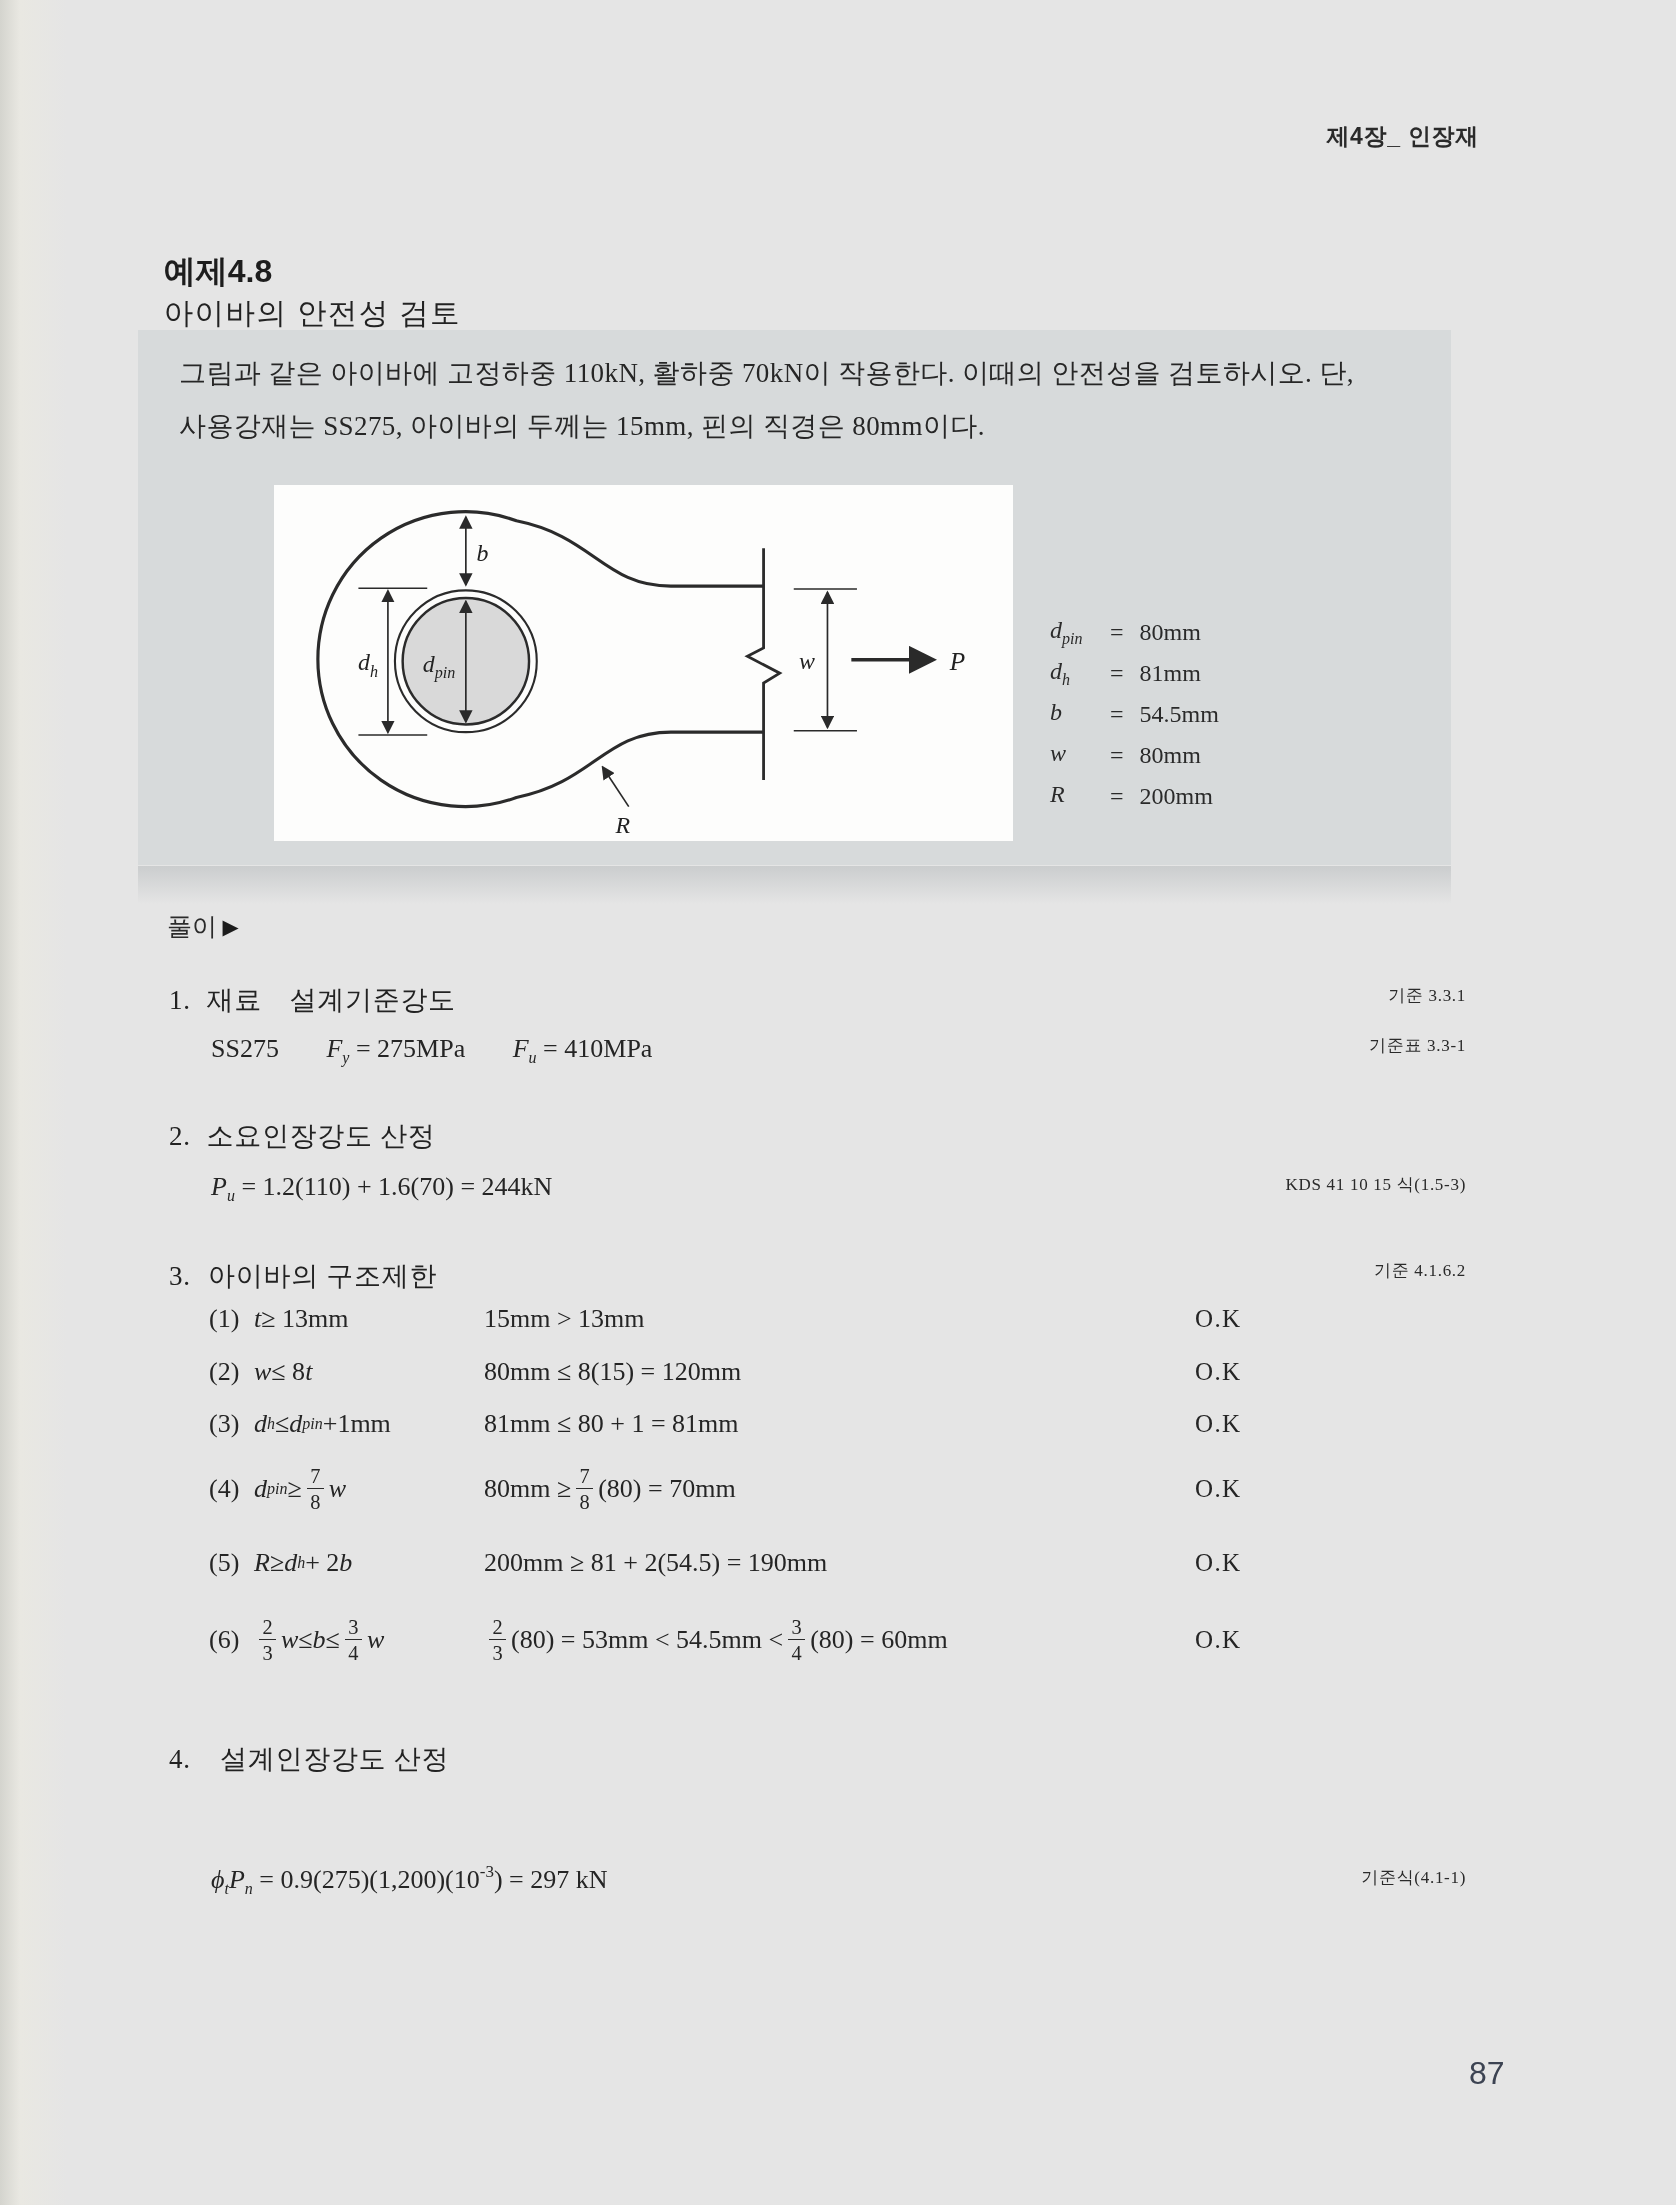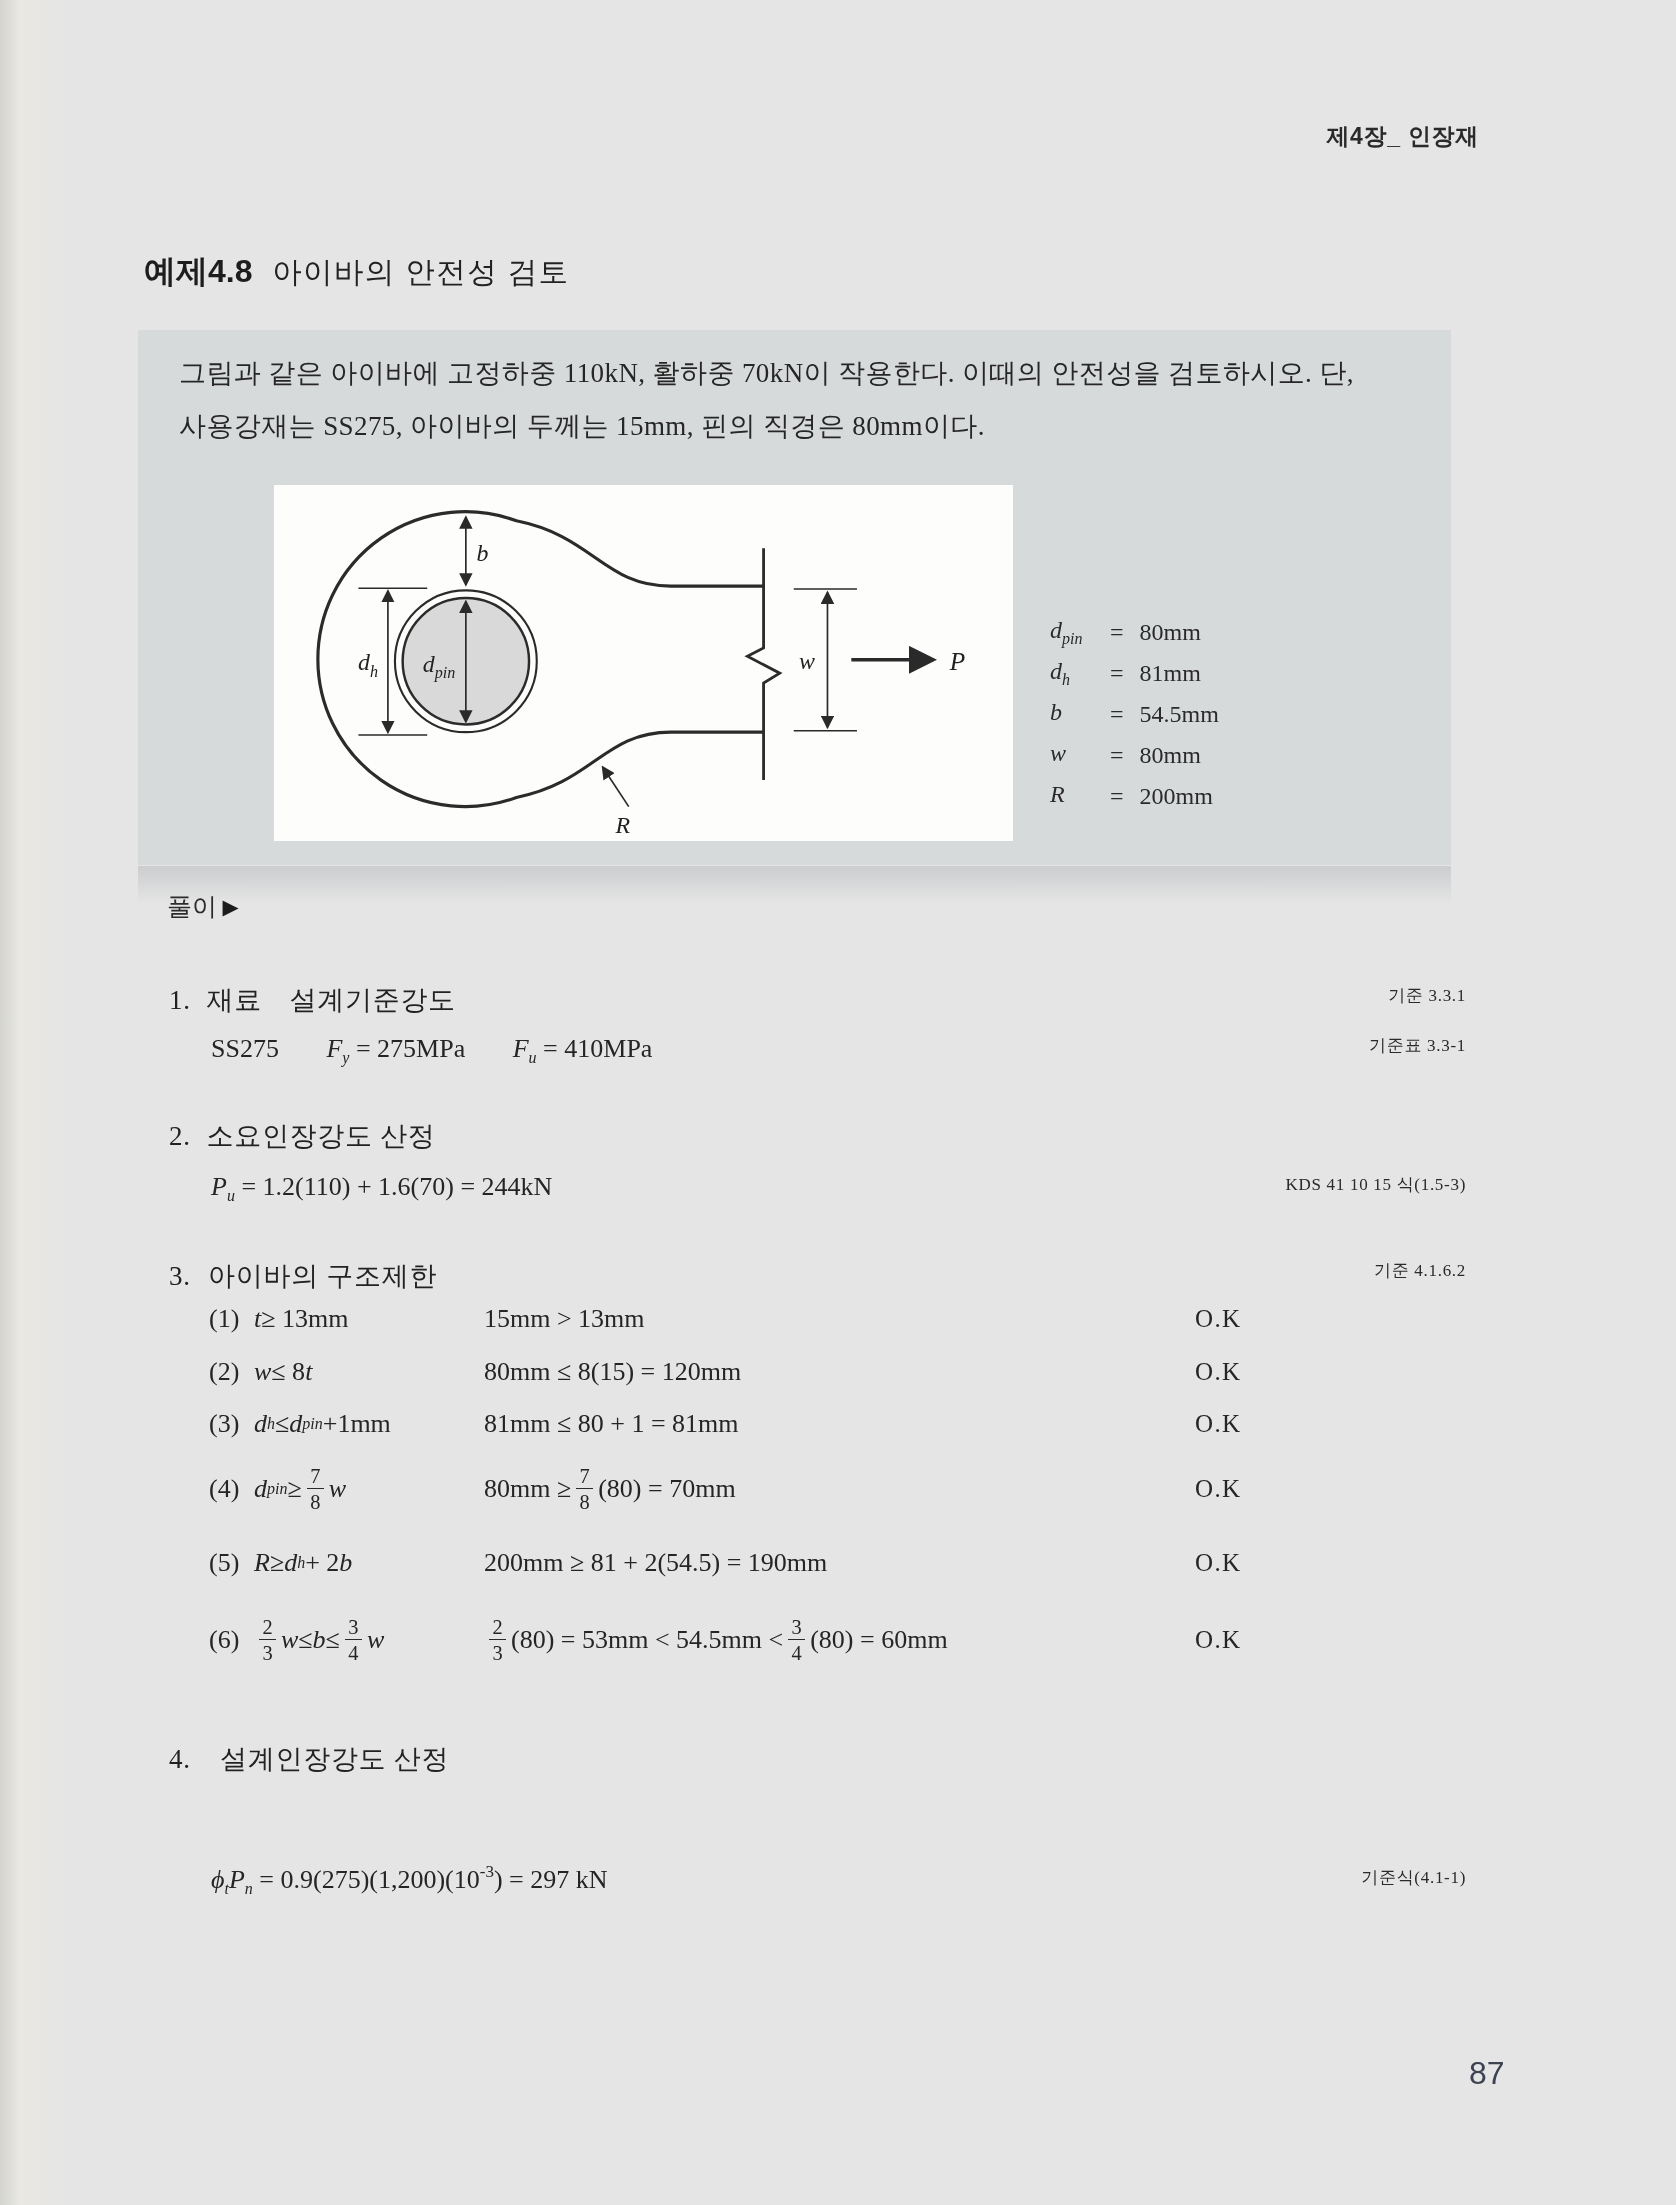--- a/index.html
+++ b/index.html
@@ -1,35 +1,35 @@
 <!DOCTYPE html>
 <html style="font-size:11.2px"><head>
 <meta charset="utf-8">
 <style>
   html,body{margin:0;padding:0;}
   body{width:1677px;height:2205px;background:#fafaf7;font-family:"Liberation Serif","DejaVu Serif",serif;color:#242424;}
   .page{position:relative;width:1677px;height:2205px;overflow:hidden;background:#e5e5e5;}
   .abs{position:absolute;}
   .gutter{left:0;top:0;width:67px;height:2205px;background:linear-gradient(90deg,#d4d4ce 0%,#e9e8e2 30%,rgba(250,250,247,0) 100%);}
   .pg-header{top:121px;right:198px;font-family:"Liberation Sans","DejaVu Sans",sans-serif;font-weight:700;font-size:23px;color:#2a2a2a;letter-spacing:0.7px;}
-  .ex-title{left:144px;top:250px;display:flex;align-items:baseline;}
+  .ex-title{left:144px;top:250px;display:flex;align-items:baseline;flex-direction:column;}
   .ex-label{font-family:"Liberation Sans","DejaVu Sans",sans-serif;font-weight:800;font-size:32px;color:#1d1d1d;}
   .ex-name{font-family:Liberation Sans, sans-serif;font-weight:500;font-size:29.5px;color:#222;margin-left:19.7px;letter-spacing:1.4px;}
   .problem-box{left:138px;top:330px;width:1313px;height:535px;background:#d7dadb;}
   .problem-text{position:absolute;left:41px;top:17px;width:1261px;font-size:27px;line-height:53px;color:#262626;letter-spacing:0.4px;}
   .figure-box{position:absolute;left:136px;top:155px;width:739px;height:356px;background:#fdfdfc;}
   .dims{position:absolute;left:912px;top:282px;font-size:24px;color:#2a2a2a;}
   .dim-row{height:41px;display:flex;align-items:center;}
   .dim-sym{display:inline-block;width:60px;}
   .dim-eq{display:inline-block;width:29.5px;}
   .shade-band{left:138px;top:866px;width:1313px;height:38px;background:linear-gradient(180deg,rgba(160,166,169,.38),rgba(160,166,169,0));}
   .v{font-style:italic;font-family:"Liberation Serif","DejaVu Serif",serif;}
   .sb{font-size:16px;font-style:italic;vertical-align:-6.3px;letter-spacing:0;}
   .sp{font-size:17px;vertical-align:11.2px;}
-  .sol-marker{left:167px;top:890px;font-family:"Liberation Sans","DejaVu Sans",sans-serif;font-size:25px;color:#2b2b2b;display:flex;align-items:center;}
+  .sol-marker{left:167px;top:910px;font-family:"Liberation Sans","DejaVu Sans",sans-serif;font-size:25px;color:#2b2b2b;display:flex;align-items:center;}
   .sol-marker .tri{font-size:21px;margin-left:5.6px;color:#1c1c1c;}
   .h-row{font-size:27px;color:#222;letter-spacing:0.7px;}
   .ref{right:211px;font-size:17px;color:#2a2a2a;text-align:right;letter-spacing:0.7px;}
   .f-line{font-size:26px;color:#252525;}
   .gap1{margin-left:41px;}
   .ok{position:absolute;left:986px;font-size:25px;letter-spacing:1.4px;}
   .crow{left:209px;display:flex;align-items:center;font-size:26px;color:#252525;width:1194px;}
   .cno{width:45px;flex:0 0 auto;}
   .ccond{width:230px;flex:0 0 auto;display:flex;align-items:center;}
   .ccheck{display:flex;align-items:center;}

